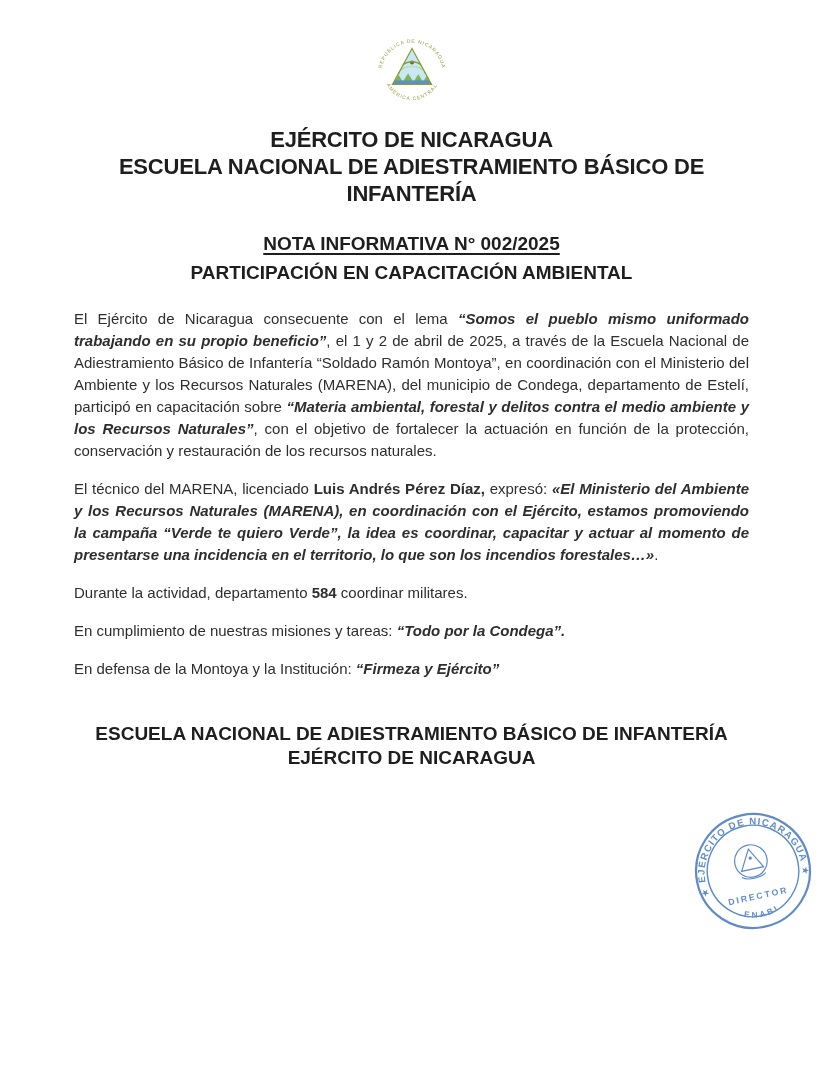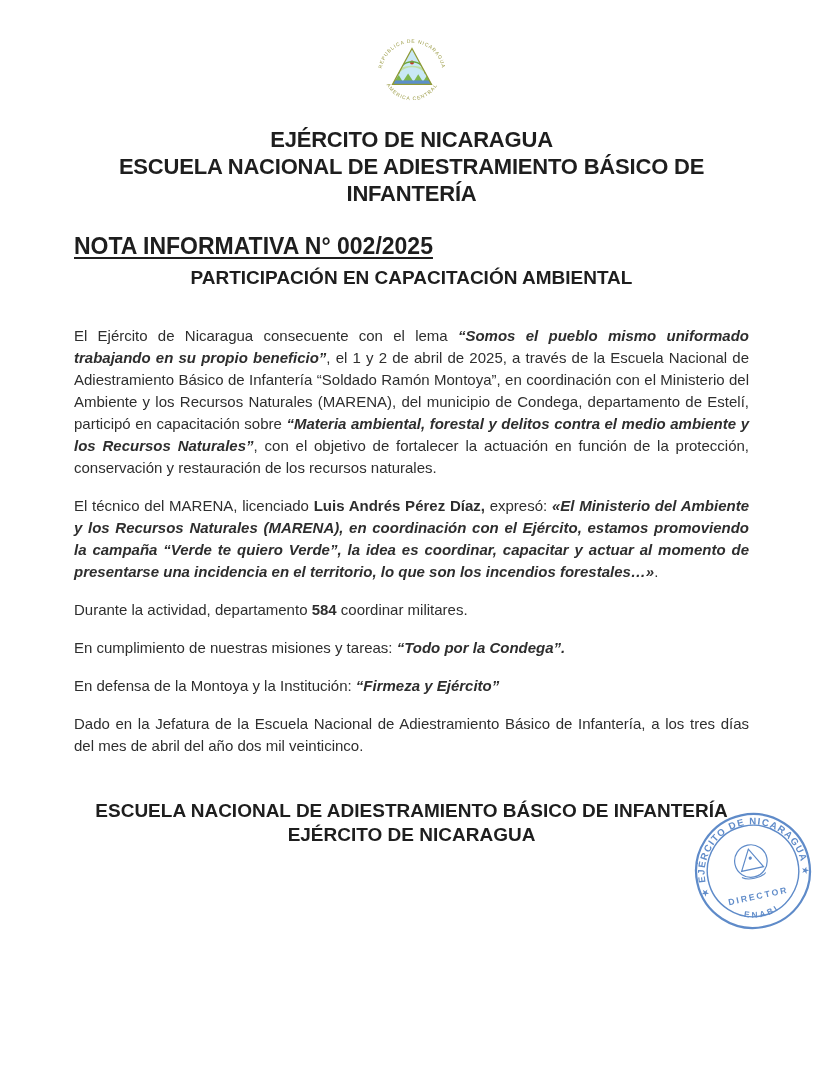--- a/index.html
+++ b/index.html
@@ -18,34 +18,34 @@
     margin-top:12px;
     text-align:center;
     font-weight:bold;
     font-size:22px;
     line-height:27px;
     color:#1e1e1e;
     letter-spacing:-0.2px;
   }
   .doc-number{
     margin-top:26px;
-    text-align:left;
+    text-align:center;
     font-weight:bold;
-    font-size:23px;
+    font-size:19px;
     color:#1e1e1e;
   }
   .doc-number span{text-decoration:underline;text-underline-offset:3px;text-decoration-thickness:2px;}
   .doc-subject{
     margin-top:7px;
     text-align:center;
     font-weight:bold;
     font-size:19px;
     color:#1e1e1e;
   }
-  .body-text{margin-top:36px;}
+  .body-text{margin-top:24px;}
   .body-par{
     margin:0 0 16px 0;
     font-size:15px;
     line-height:22px;
     text-align:justify;
     color:#2e2e2e;
   }
   .seg-n{font-weight:normal;font-style:normal;}
   .seg-b{font-weight:bold;font-style:normal;}
   .seg-bi{font-weight:bold;font-style:italic;}
@@ -111,21 +111,20 @@
     </div>
 
     <div class="doc-subject">PARTICIPACIÓN EN CAPACITACIÓN AMBIENTAL</div>
 
     <div class="body-text">
       <p class="body-par"><span class="seg-n">El Ejército de Nicaragua consecuente con el lema </span><span class="seg-bi">“Somos el pueblo mismo uniformado trabajando en su propio beneficio”</span><span class="seg-n">, el 1 y 2 de abril de 2025, a través de la Escuela Nacional de Adiestramiento Básico de Infantería “Soldado Ramón Montoya”, en coordinación con el Ministerio del Ambiente y los Recursos Naturales (MARENA), del municipio de Condega, departamento de Estelí, participó en capacitación sobre </span><span class="seg-bi">“Materia ambiental, forestal y delitos contra el medio ambiente y los Recursos Naturales”</span><span class="seg-n">, con el objetivo de fortalecer la actuación en función de la protección, conservación y restauración de los recursos naturales.</span></p>
       <p class="body-par"><span class="seg-n">El técnico del MARENA, licenciado </span><span class="seg-b">Luis Andrés Pérez Díaz,</span><span class="seg-n"> expresó: </span><span class="seg-bi">«El Ministerio del Ambiente y los Recursos Naturales (MARENA), en coordinación con el Ejército, estamos promoviendo la campaña “Verde te quiero Verde”, la idea es coordinar, capacitar y actuar al momento de presentarse una incidencia en el territorio, lo que son los incendios forestales…»</span><span class="seg-n">.</span></p>
       <p class="body-par"><span class="seg-n">Durante la actividad, departamento </span><span class="seg-b">584</span><span class="seg-n"> coordinar militares.</span></p>
       <p class="body-par"><span class="seg-n">En cumplimiento de nuestras misiones y tareas: </span><span class="seg-bi">“Todo por la Condega”.</span></p>
       <p class="body-par"><span class="seg-n">En defensa de la Montoya y la Institución: </span><span class="seg-bi">“Firmeza y Ejército”</span></p>
-      <p class="body-par"><span class="seg-n">Dado en la Jefatura de la Escuela Nacional de Adiestramiento Básico de Infantería, a los tres días del mes de abril del año dos mil veinticinco.</span></p>
     </div>
 
     <div class="footer-title">
       <div>ESCUELA NACIONAL DE ADIESTRAMIENTO BÁSICO DE INFANTERÍA</div>
       <div>EJÉRCITO DE NICARAGUA</div>
     </div>
   </div>
 
   <svg class="stamp" viewBox="0 0 120 120" aria-hidden="true">
     <defs>

